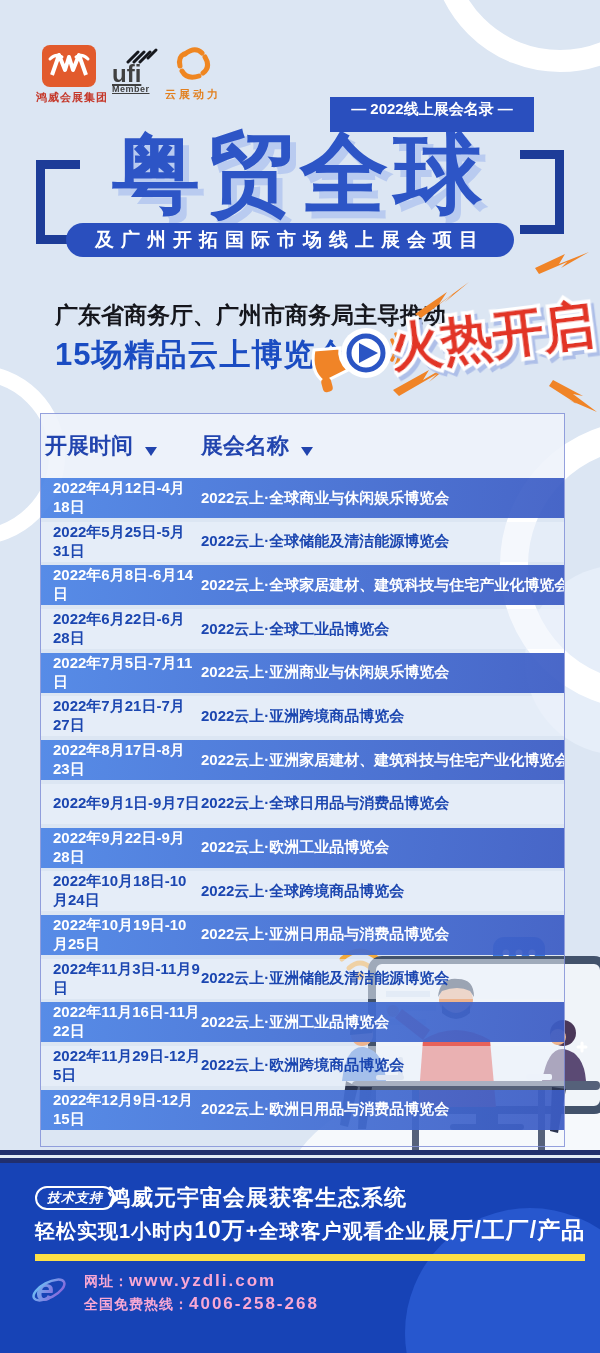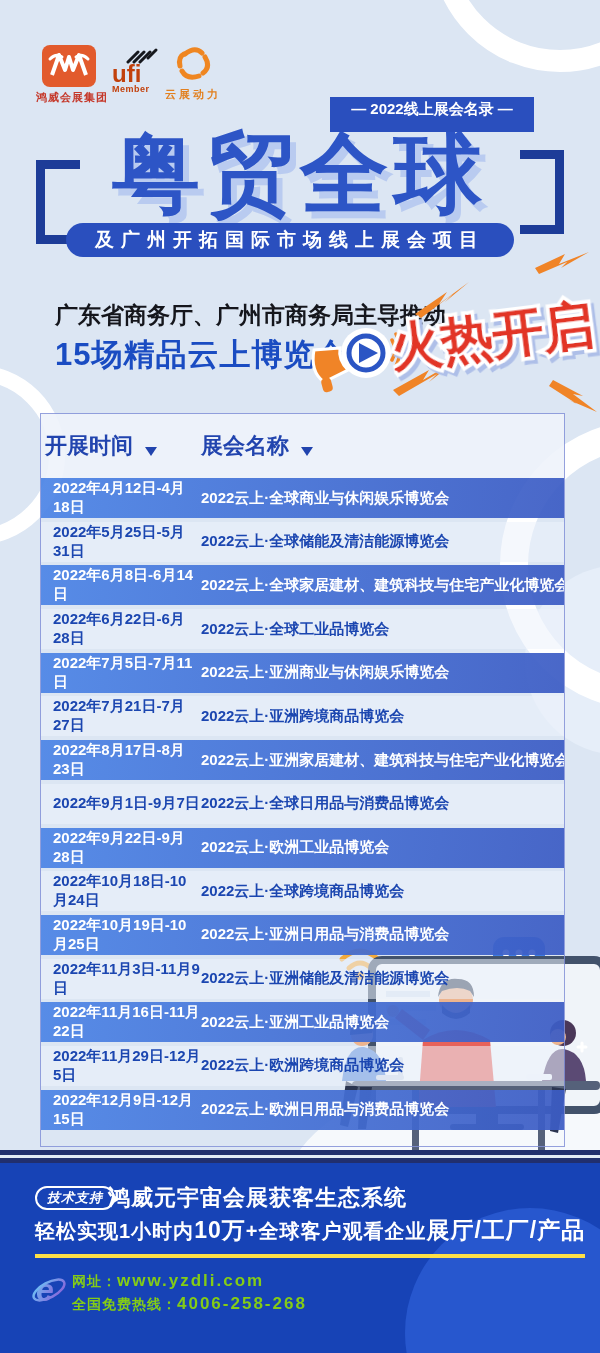--- a/index.html
+++ b/index.html
@@ -15,21 +15,21 @@
   .ring{position:absolute;border-radius:50%;border-style:solid;border-color:#fff;z-index:0;}
   .ring-tr{left:430px;top:-188px;width:260px;height:260px;border-width:22px;}
   .ring-l{left:-115px;top:365px;width:180px;height:180px;border-width:16px;}
   .ring-rm{left:500px;top:420px;width:290px;height:290px;border-width:28px;}
   .disc-r{position:absolute;left:525px;top:565px;width:190px;height:190px;border-radius:50%;background:#e6eef9;z-index:0;}
 
   
   .logo-row{position:absolute;left:0;top:0;width:600px;height:110px;z-index:3;}
   .hw-box{position:absolute;left:42px;top:45px;width:54px;height:42px;background:var(--logo-orange,#e25a2c);border-radius:8px;}
   .hw-name{position:absolute;left:36px;top:90px;width:110px;font-size:11px;font-weight:bold;color:#c5392b;letter-spacing:1px;}
-  .ufi-wrap{position:absolute;left:112px;top:46px;width:60px;color:#c2410c;}
+  .ufi-wrap{position:absolute;left:112px;top:46px;width:60px;color:#404040;text-decoration:underline;}
   .ufi-icon{display:block;margin-left:14px;}
   .ufi-text{font-size:24px;font-weight:bold;line-height:20px;letter-spacing:0;}
   .ufi-member{font-size:9px;font-weight:bold;letter-spacing:.5px;}
   .yz-wrap{position:absolute;left:158px;top:44px;width:70px;text-align:center;}
   .yz-name{font-size:11px;font-weight:bold;color:#e2801f;letter-spacing:3px;margin-top:1px;}
 
   
   .tagline{position:absolute;left:330px;top:97px;width:204px;height:35px;background:var(--bar-blue,#2a4fbe);
     color:#fff;font-size:15px;font-weight:bold;text-align:center;line-height:24px;z-index:3;}
 
@@ -73,24 +73,24 @@
   .divider{position:absolute;left:0;top:1150px;width:600px;height:13px;z-index:5;
     background:linear-gradient(#212f6e 0%,#212f6e 36%,#e2eaf6 36%,#e2eaf6 62%,#212f6e 62%,#212f6e 100%);}
   .footer{position:absolute;left:0;top:1163px;width:600px;height:190px;background:var(--footer-blue,#1743b6);z-index:5;overflow:hidden;}
   .f-disc{position:absolute;right:-55px;top:45px;width:250px;height:250px;border-radius:50%;background:#2757ce;}
   .badge{position:absolute;left:35px;top:23px;border:2px solid #fff;border-radius:13px;padding:1px 10px;
     color:#fff;font-size:13px;font-weight:800;font-style:italic;letter-spacing:1px;}
   .badge:after{content:"";position:absolute;right:-7px;top:6px;width:0;height:0;
     border-top:5px solid transparent;border-bottom:5px solid transparent;border-left:8px solid #fff;}
   .sysname{position:absolute;left:108px;top:20px;color:#fff;font-size:22px;font-weight:900;letter-spacing:1px;}
   .promo{position:absolute;left:35px;top:52px;color:#fff;font-size:20px;font-weight:600;
-    border-bottom:4px solid #fde047;padding-bottom:8px;letter-spacing:1px;}
+    border-bottom:7px solid #fde047;padding-bottom:8px;letter-spacing:1px;}
   .promo .hv{font-weight:900;font-size:23px;}
   .e-logo{position:absolute;left:30px;top:108px;}
-  .contact{position:absolute;left:72px;top:108px;color:#84cc16;}
+  .contact{position:absolute;left:84px;top:108px;color:#f9a8d4;}
   .c-line{display:flex;align-items:baseline;height:23px;}
   .c-label{font-size:14px;font-weight:bold;letter-spacing:1px;}
   .c-val{font-size:17px;font-weight:bold;letter-spacing:2px;}
 </style>
 </head>
 <body>
 
 <div class="poster">
 
   <div class="ring ring-tr"></div>

